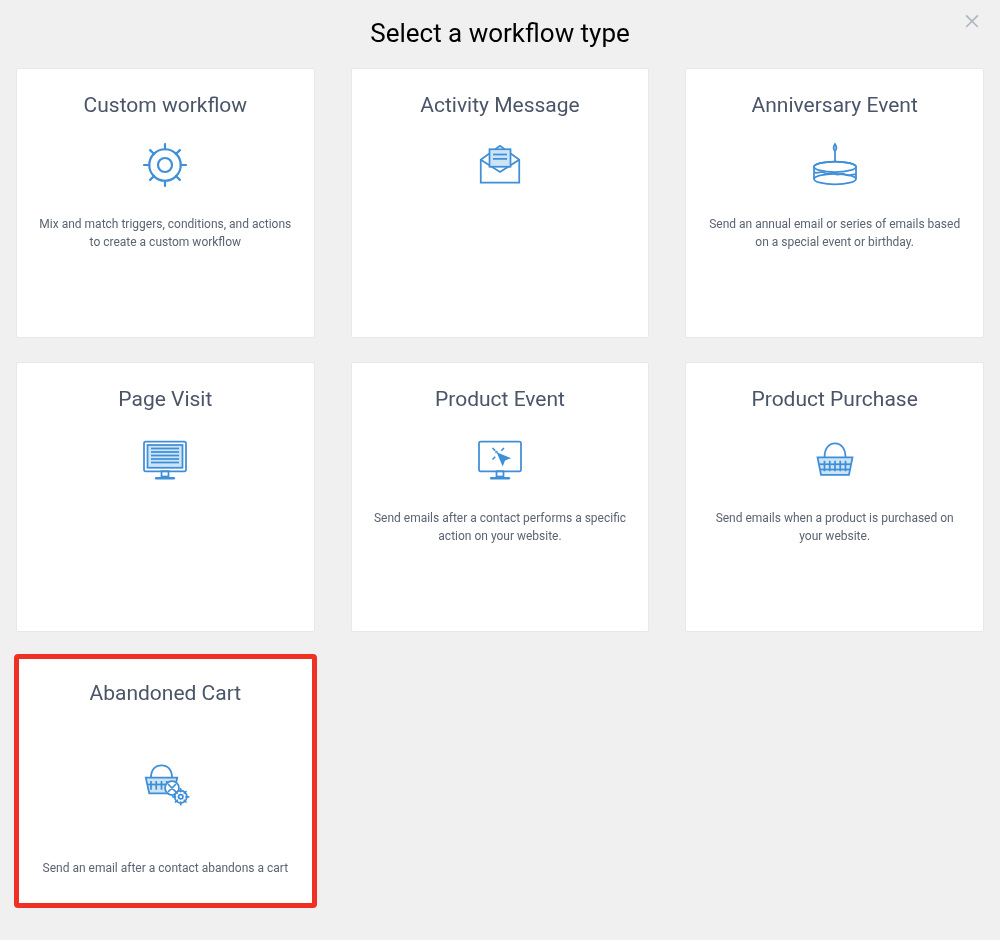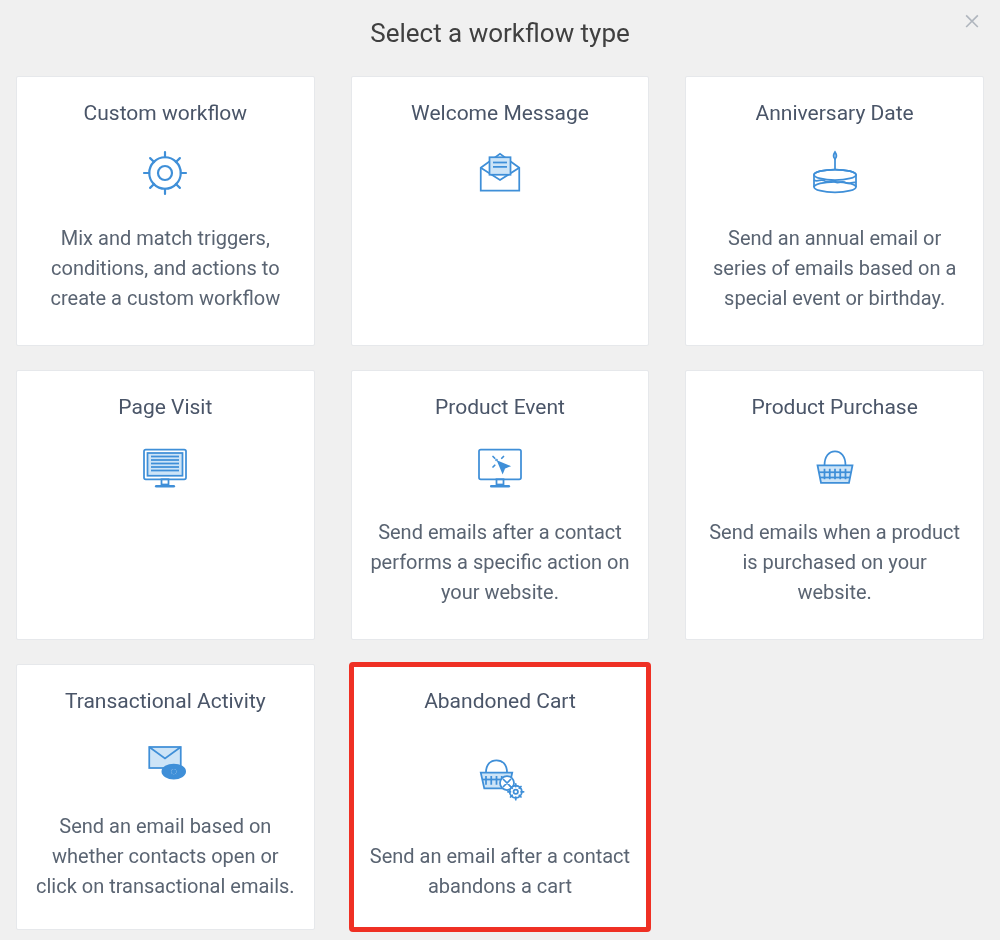--- a/index.html
+++ b/index.html
@@ -14,22 +14,22 @@
   .modal {
     position: relative;
     width: 1000px;
     height: 940px;
     padding: 18px 12px 0 12px;
   }
   .modal-title {
     text-align: center;
     font-size: 26px;
     font-weight: 400;
-    color: #404040;
-    margin-bottom: 28px;
+    color: #000000;
+    margin-bottom: 20px;
   }
   .close-btn {
     position: absolute;
     top: 10px;
     right: 14px;
     width: 24px;
     height: 24px;
     cursor: pointer;
     color: #b0b6be;
   }
@@ -68,21 +68,21 @@
     width: 60px;
     height: 60px;
     display: flex;
     align-items: center;
     justify-content: center;
     margin-bottom: 20px;
     color: #3f8fd8;
   }
   .card-icon svg { width: 56px; height: 56px; }
   .card-desc {
-    font-size: 20px;
+    font-size: 12px;
     line-height: 1.5;
     color: #5a6472;
     max-width: 280px;
   }
 </style>
 </head>
 <body>
 
 <div class="modal">
   <div class="close-btn">
@@ -105,34 +105,34 @@
           <path d="M32 8v6M32 50v6M8 32h6M50 32h6M15 15l4.5 4.5M44.5 44.5 49 49M49 15l-4.5 4.5M19.5 44.5 15 49" stroke-linecap="round"></path>
           <path d="M32 14a18 18 0 0 1 12.7 5.3M50 32a18 18 0 0 1-5.3 12.7M32 50a18 18 0 0 1-12.7-5.3M14 32a18 18 0 0 1 5.3-12.7" stroke="none"></path>
           <circle cx="32" cy="32" r="18"></circle>
           <path d="M29 10h6v5h-6zM29 49h6v5h-6zM10 29h5v6h-5zM49 29h5v6h-5zM16 13l4 4-4 4-4-4zM48 13l4 4-4 4-4-4zM16 43l4 4-4 4-4-4zM48 43l4 4-4 4-4-4z" fill="none" stroke="none"></path>
         </svg>
       </div>
       <div class="card-desc">Mix and match triggers, conditions, and actions to create a custom workflow</div>
     </div>
 
     <div class="card tall">
-      <div class="card-title">Welcome Message</div>
+      <div class="card-title">Activity Message</div>
       <div class="card-icon">
         <svg viewBox="0 0 64 64" fill="none" stroke="#3f8fd8" stroke-width="2">
           <path d="M10 26 32 10l22 16v26H10z"></path>
           <path d="M10 26l22 14 22-14"></path>
           <rect x="20" y="14" width="24" height="20" fill="#cde4f7" stroke="#3f8fd8"></rect>
           <line x1="24" y1="20" x2="40" y2="20"></line>
           <line x1="24" y1="25" x2="40" y2="25"></line>
         </svg>
       </div>
     </div>
 
     <div class="card tall">
-      <div class="card-title">Anniversary Date</div>
+      <div class="card-title">Anniversary Event</div>
       <div class="card-icon">
         <svg viewBox="0 0 64 64" fill="none" stroke="#3f8fd8" stroke-width="2">
           <ellipse cx="32" cy="48" rx="24" ry="6"></ellipse>
           <path d="M8 48V34c0-3 10-6 24-6s24 3 24 6v14"></path>
           <ellipse cx="32" cy="34" rx="24" ry="6"></ellipse>
           <path d="M8 40c4 3 8-2 12 1s8-2 12 1 8-2 12 1 8-2 12 0" fill="none"></path>
           <line x1="32" y1="28" x2="32" y2="16"></line>
           <path d="M32 8c-2 3-2 6 0 8 2-2 2-5 0-8z" fill="#cde4f7"></path>
         </svg>
       </div>
@@ -184,33 +184,20 @@
           <line x1="38" y1="34" x2="38" y2="46"></line>
           <line x1="44" y1="34" x2="44" y2="46"></line>
           <line x1="14" y1="38" x2="50" y2="38"></line>
           <line x1="15" y1="44" x2="49" y2="44"></line>
         </svg>
       </div>
       <div class="card-desc">Send emails when a product is purchased on your website.</div>
     </div>
 
 
-    <div class="card">
-      <div class="card-title">Transactional Activity</div>
-      <div class="card-icon">
-        <svg viewBox="0 0 64 64" fill="none" stroke="#3f8fd8" stroke-width="2">
-          <rect x="14" y="16" width="36" height="24" fill="#cde4f7"></rect>
-          <path d="M14 16l18 13 18-13"></path>
-          <ellipse cx="42" cy="44" rx="13" ry="8" fill="#3f8fd8" stroke="#3f8fd8"></ellipse>
-          <circle cx="42" cy="44" r="4" fill="#fff"></circle>
-          <circle cx="42" cy="44" r="2" fill="#3f8fd8"></circle>
-        </svg>
-      </div>
-      <div class="card-desc">Send an email based on whether contacts open or click on transactional emails.</div>
-    </div>
 
     <div class="card highlight">
       <div class="card-title">Abandoned Cart</div>
       <div class="card-icon">
         <svg viewBox="0 0 64 64" fill="none" stroke="#3f8fd8" stroke-width="2">
           <path d="M10 28h36l-4 18H14z" fill="#cde4f7"></path>
           <path d="M16 28c0-9 5-14 12-14s12 5 12 14"></path>
           <line x1="16" y1="32" x2="16" y2="42"></line>
           <line x1="22" y1="32" x2="22" y2="42"></line>
           <line x1="28" y1="32" x2="28" y2="42"></line>

